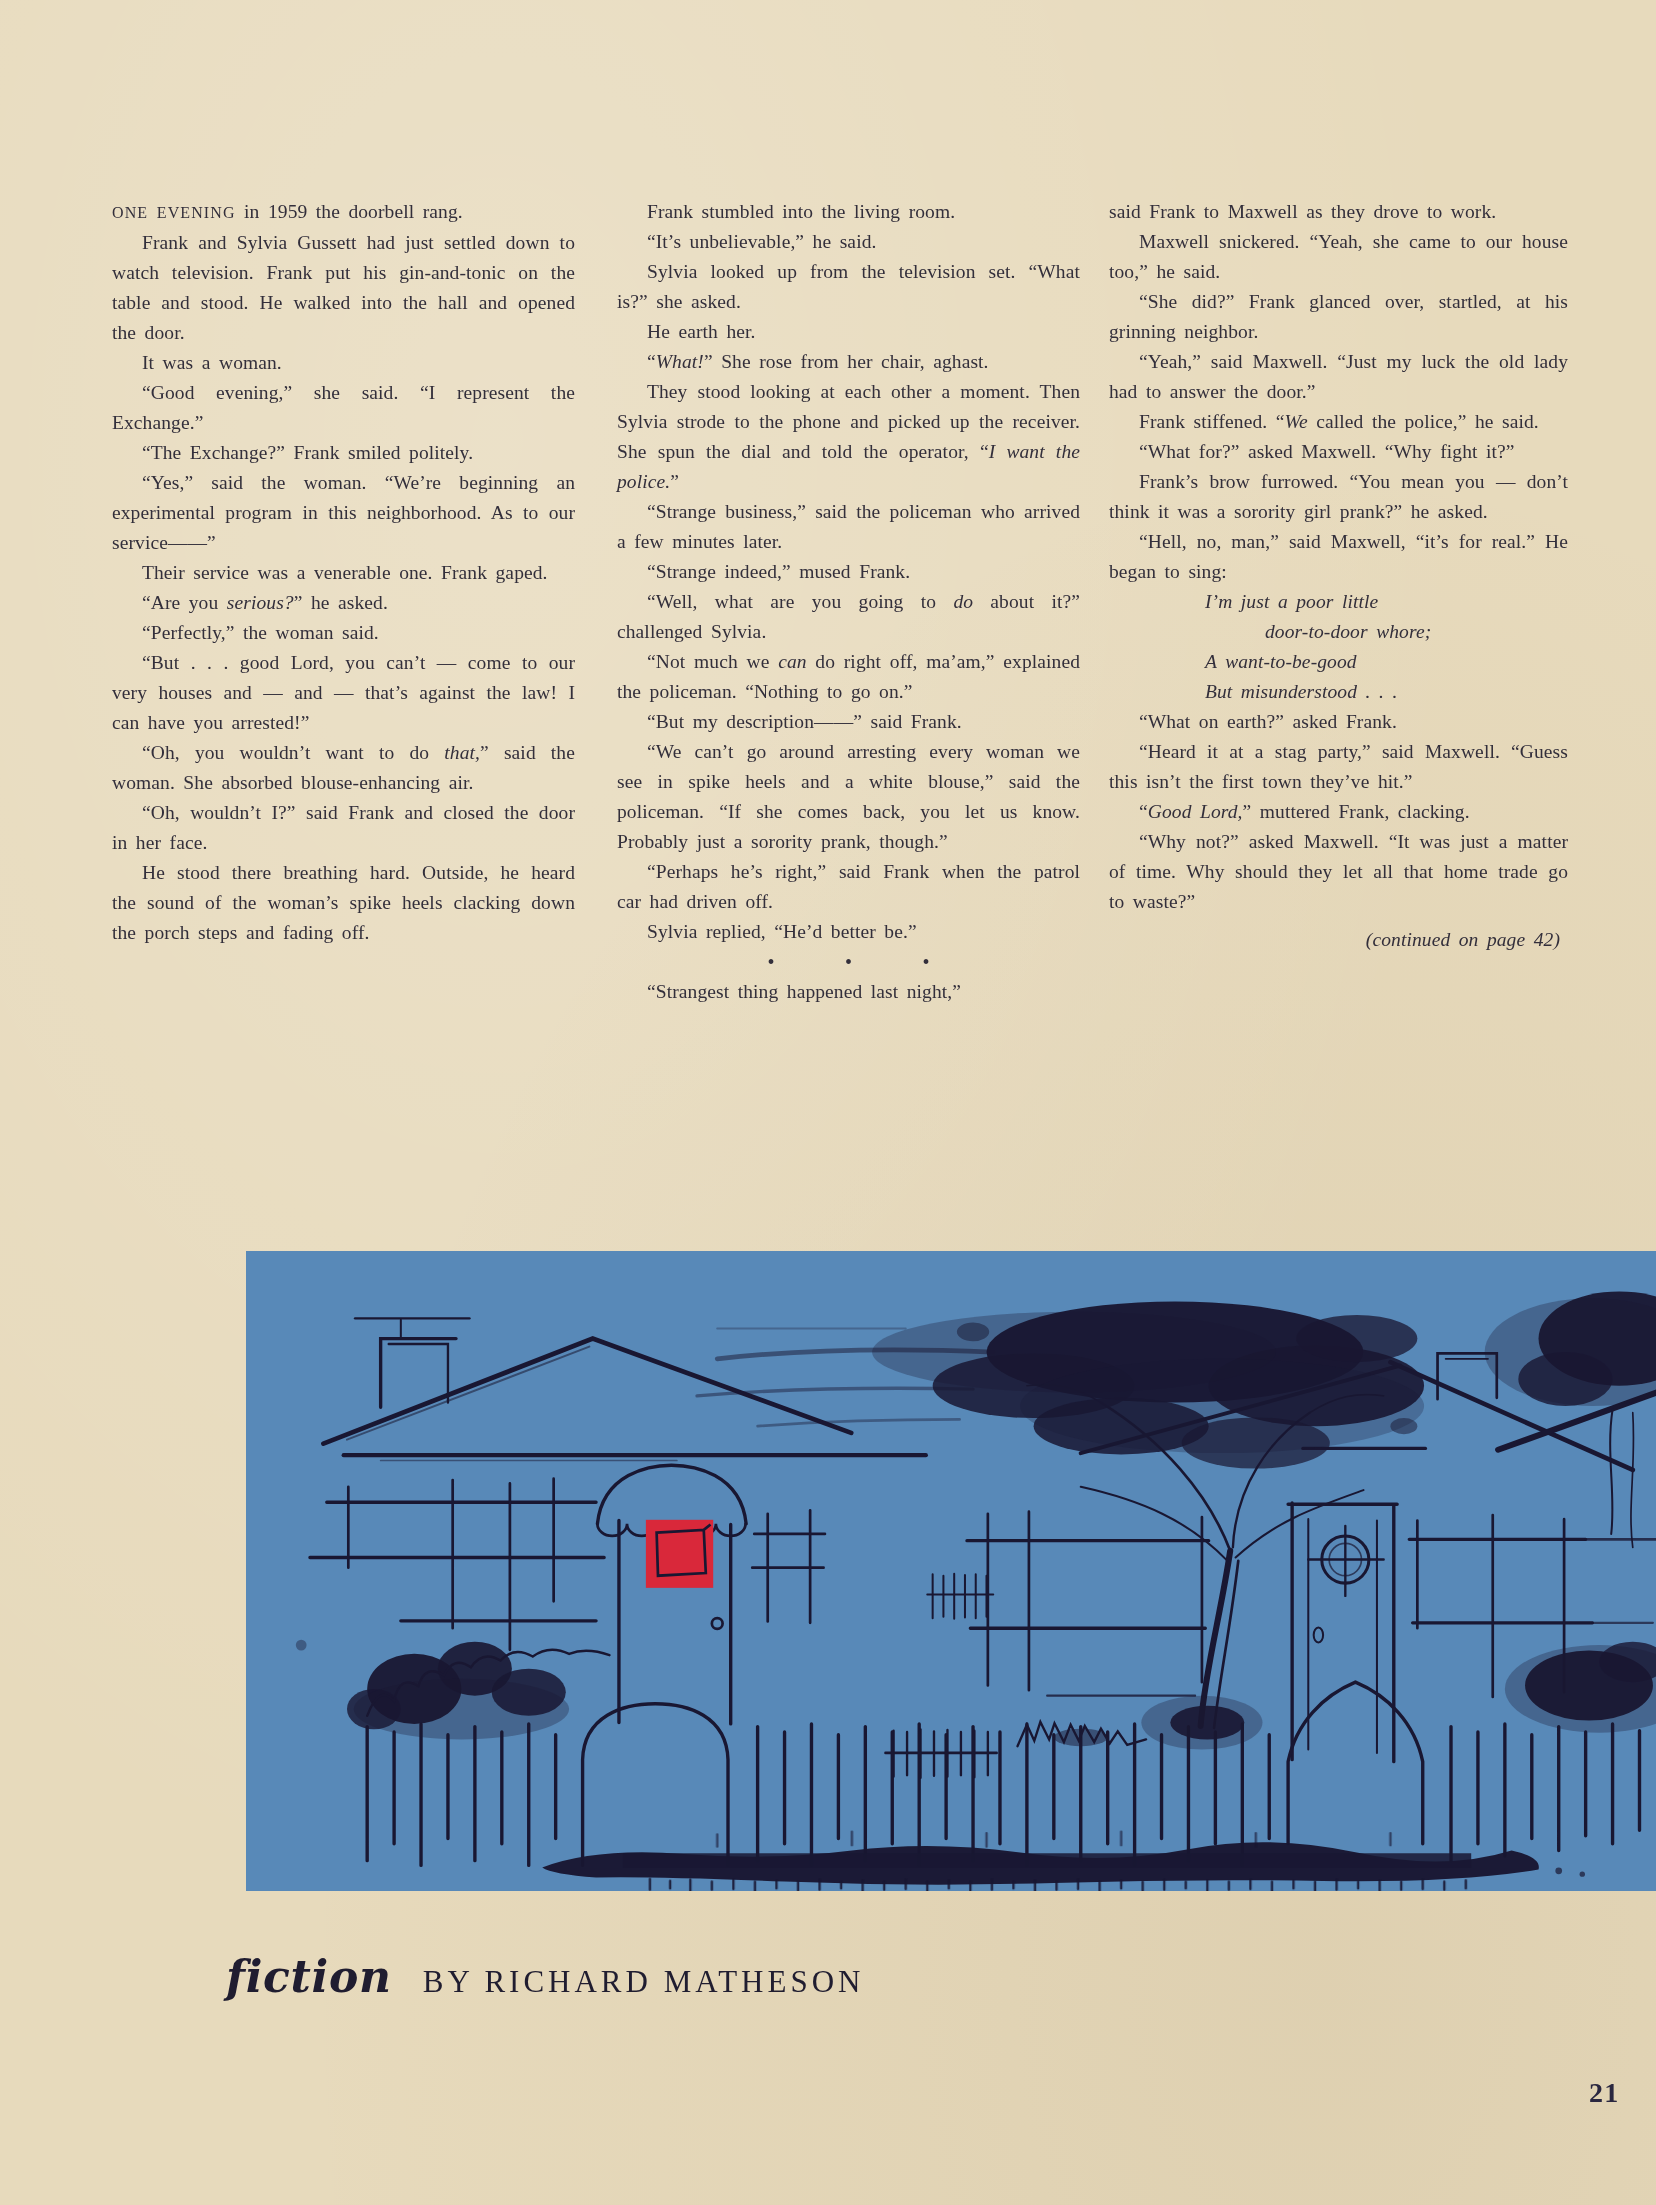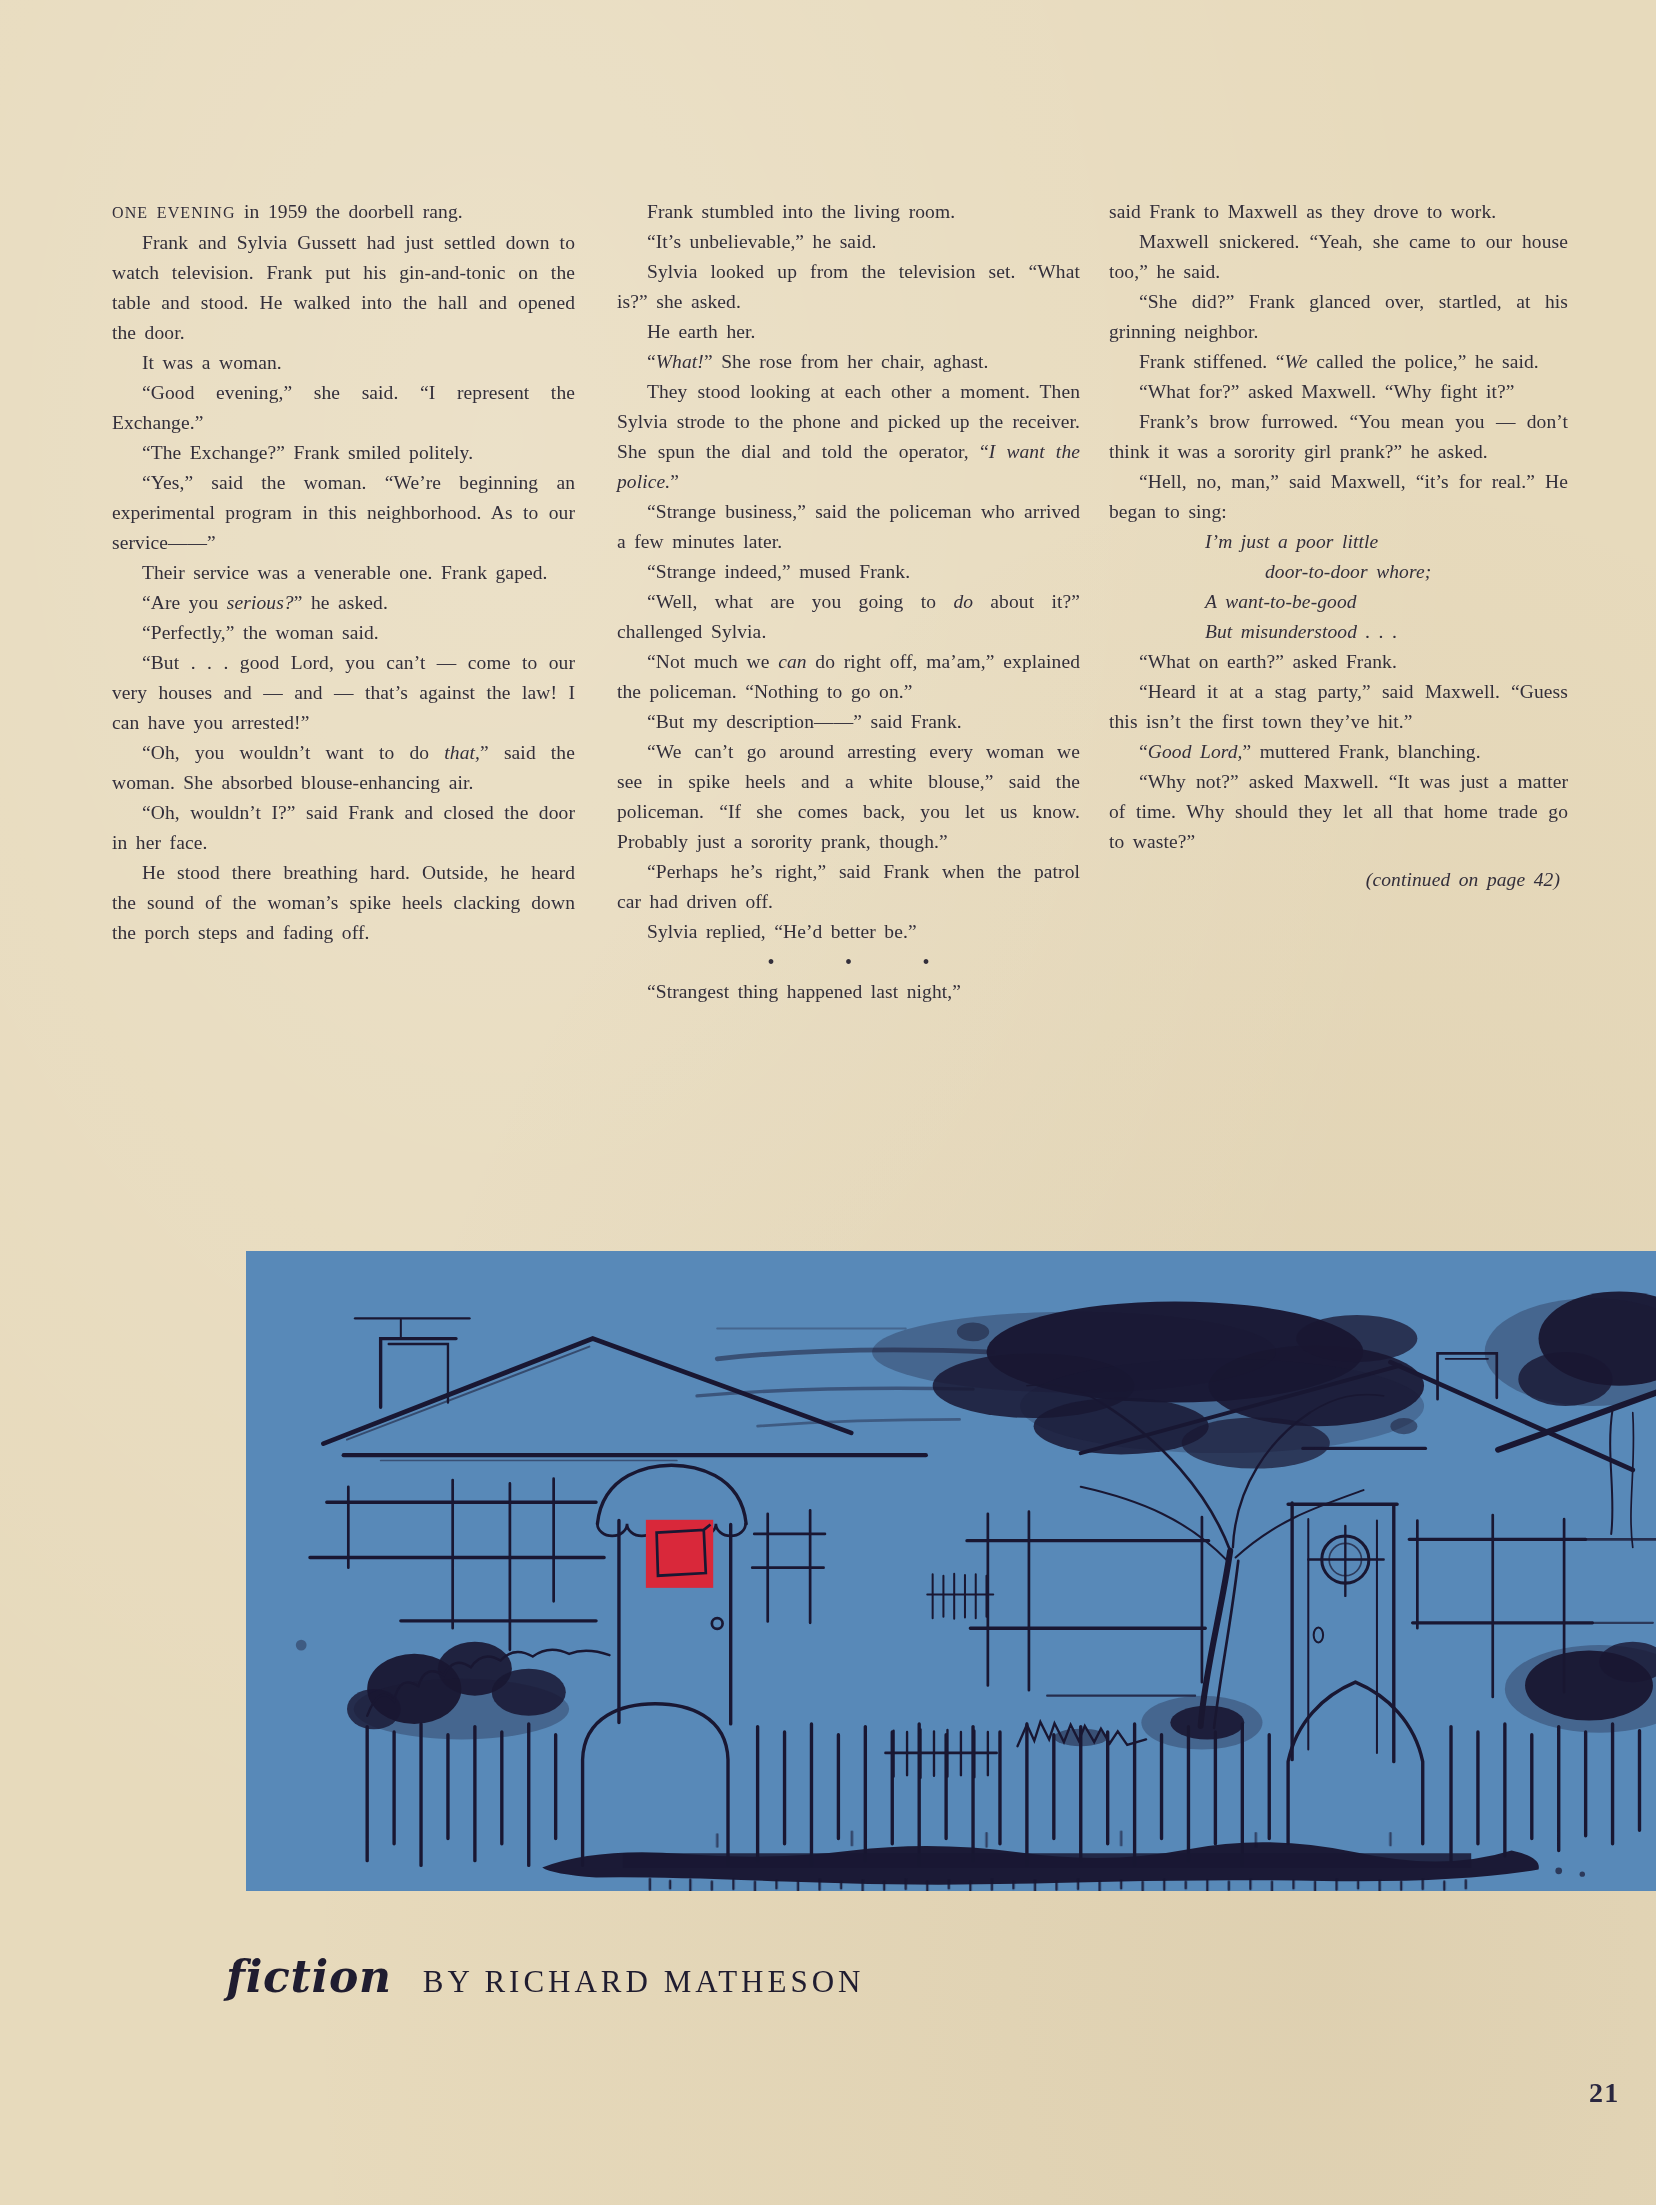--- a/index.html
+++ b/index.html
@@ -106,33 +106,34 @@
       <p class="para indent"><span>“We can’t go around arresting every woman we see in spike heels and a white blouse,” said the policeman. “If she comes back, you let us know. Probably just a sorority prank, though.”</span></p>
       <p class="para indent"><span>“Perhaps he’s right,” said Frank when the patrol car had driven off.</span></p>
       <p class="para indent"><span>Sylvia replied, “He’d better be.”</span></p>
       <div class="dots">• • •</div>
       <p class="para indent"><span>“Strangest thing happened last night,”</span></p>
     </div>
   <div class="col" id="col3">
       <p class="para"><span>said Frank to Maxwell as they drove to work.</span></p>
       <p class="para indent"><span>Maxwell snickered. “Yeah, she came to our house too,” he said.</span></p>
       <p class="para indent"><span>“She did?” Frank glanced over, startled, at his grinning neighbor.</span></p>
+      <p class="para indent"><span>“Yeah,” said Maxwell. “Just my luck the old lady had to answer the door.”</span></p>
       <p class="para indent"><span>Frank stiffened. “</span><span class="it">We</span><span> called the police,” he said.</span></p>
       <p class="para indent"><span>“What for?” asked Maxwell. “Why fight it?”</span></p>
       <p class="para indent"><span>Frank’s brow furrowed. “You mean you — don’t think it was a sorority girl prank?” he asked.</span></p>
       <p class="para indent"><span>“Hell, no, man,” said Maxwell, “it’s for real.” He began to sing:</span></p>
       <div class="verse">
         <div class="vline pad1"><span class="it">I’m just a poor little</span></div>
         <div class="vline pad2"><span class="it">door-to-door whore;</span></div>
         <div class="vline pad1"><span class="it">A want-to-be-good</span></div>
         <div class="vline pad1"><span class="it">But misunderstood . . .</span></div>
       </div>
       <p class="para indent"><span>“What on earth?” asked Frank.</span></p>
       <p class="para indent"><span>“Heard it at a stag party,” said Maxwell. “Guess this isn’t the first town they’ve hit.”</span></p>
-      <p class="para indent"><span>“</span><span class="it">Good Lord,</span><span>” muttered Frank, blanching.</span></p>
+      <p class="para indent"><span>“</span><span class="it">Good Lord,</span><span>” muttered Frank, clacking.</span></p>
       <p class="para indent"><span>“Why not?” asked Maxwell. “It was just a matter of time. Why should they let all that home trade go to waste?”</span></p>
       <p class="continued"><span class="it">(continued on page 42)</span></p>
     </div>
 
   <div class="illustration">
     <svg viewBox="0 0 2096 950" preserveAspectRatio="none">
       <rect x="0" y="0" width="2096" height="950" fill="var(--ill-bg)"></rect>
 
       <g stroke="var(--ill-ink)" fill="none" stroke-linecap="round">
         <path d="M115,286 L515,130 L899,270" stroke-width="7"></path>

